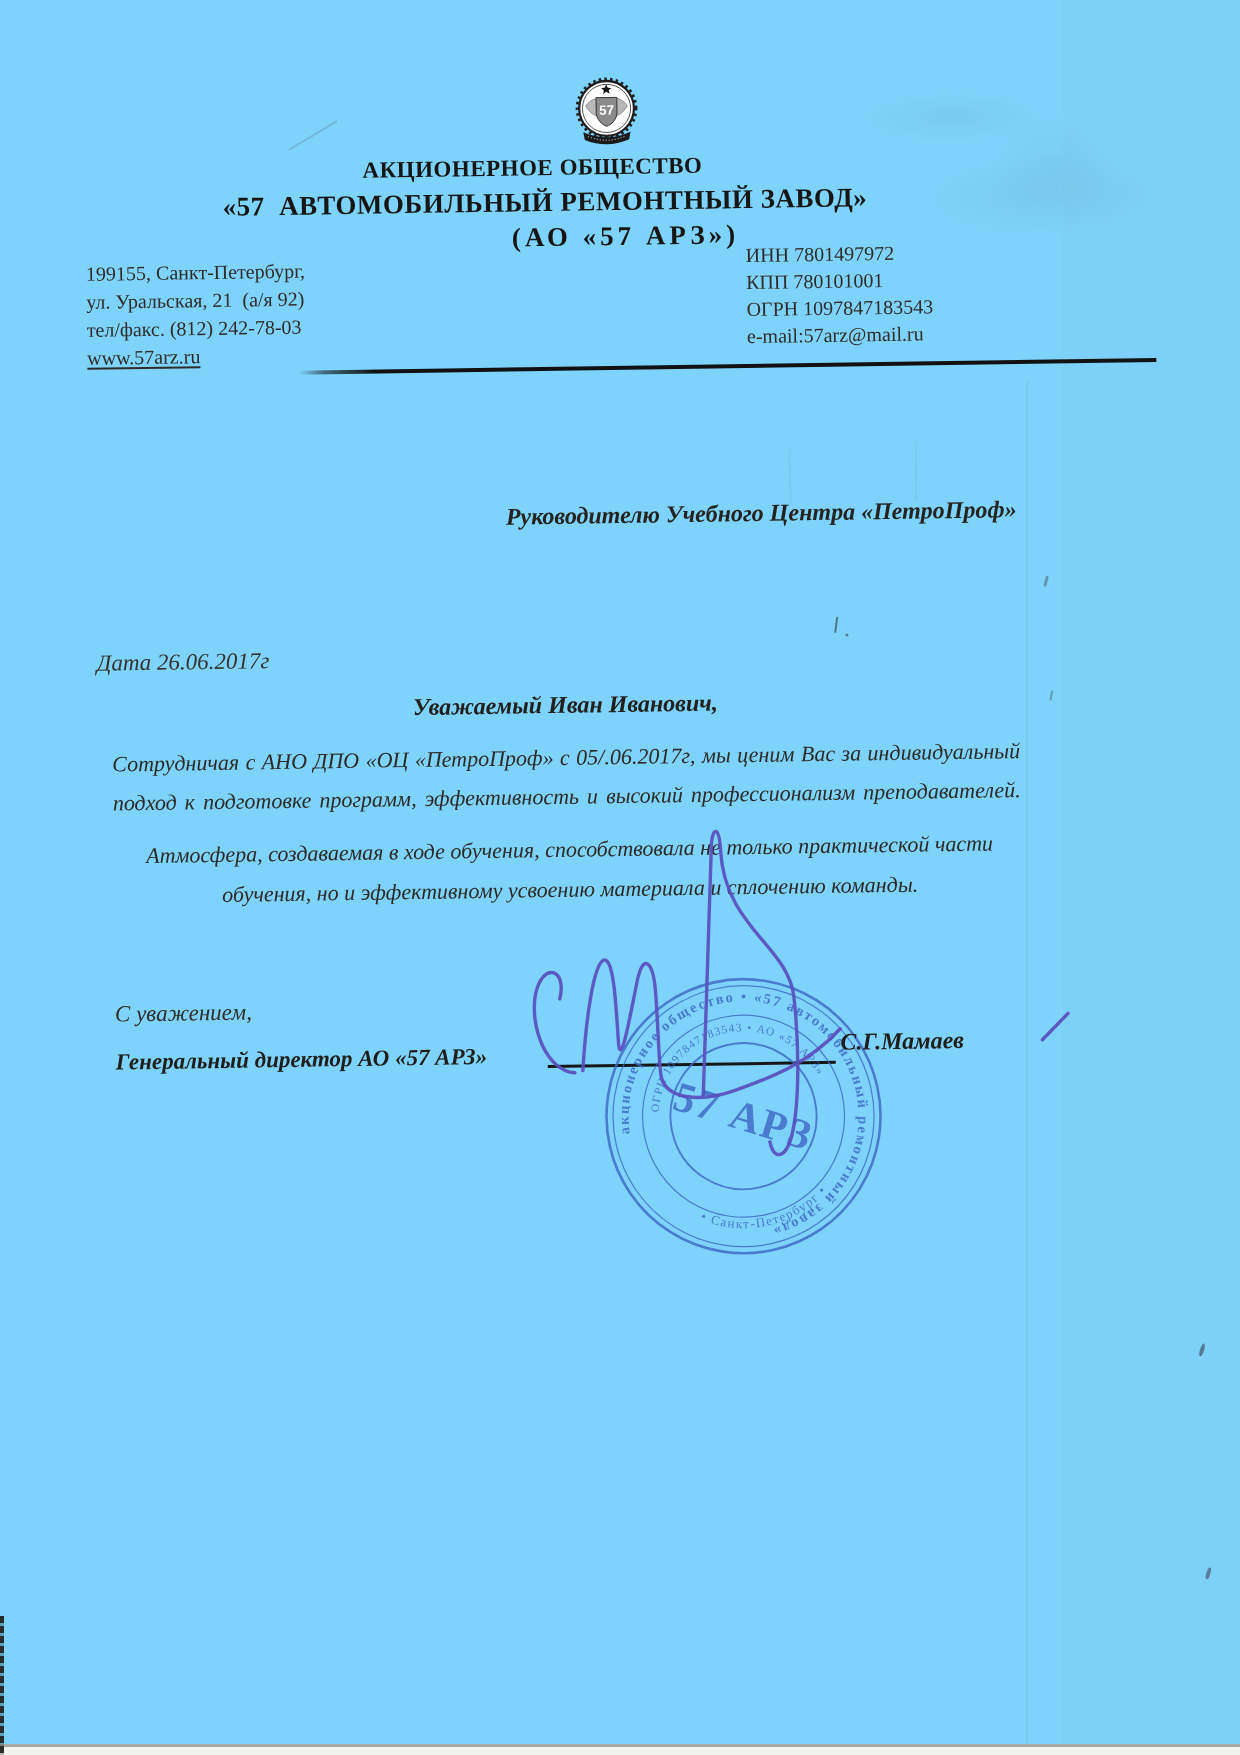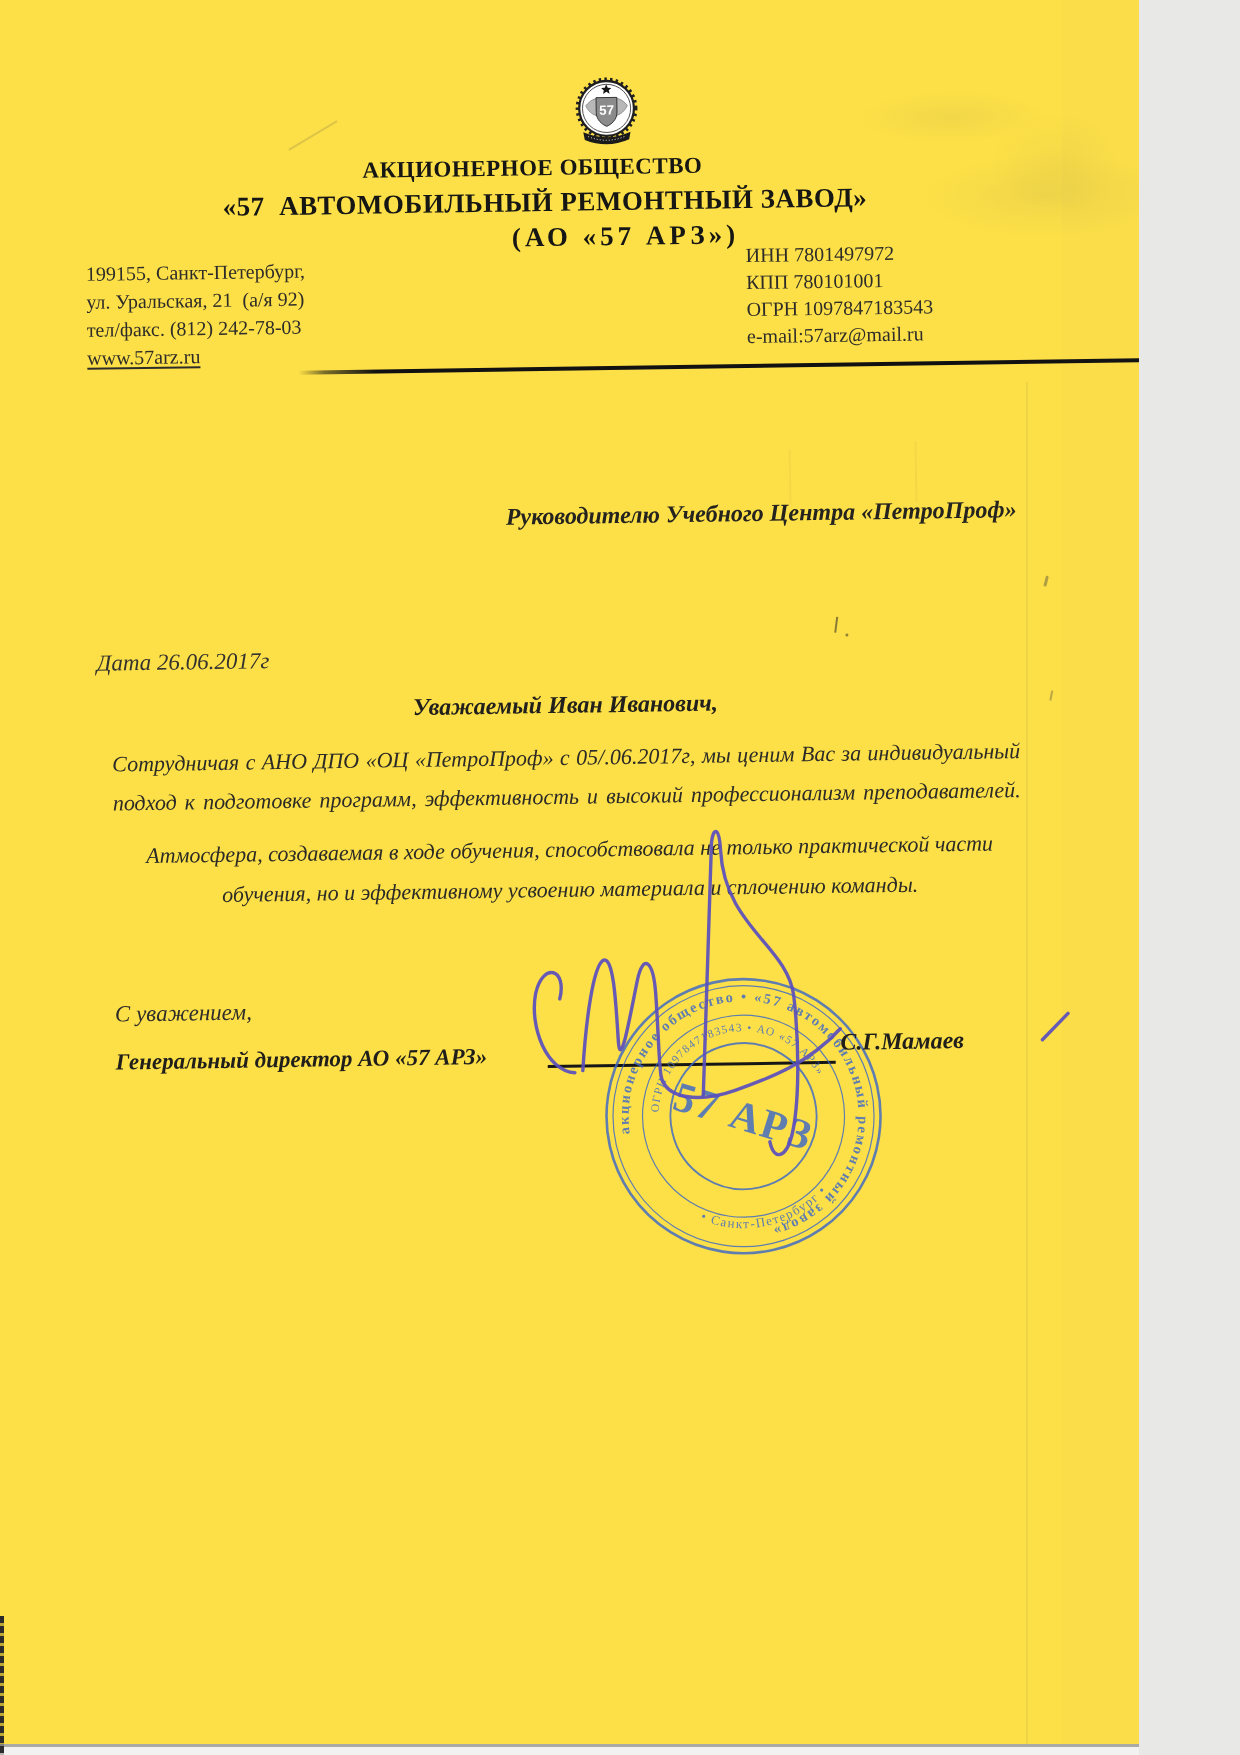--- a/index.html
+++ b/index.html
@@ -1,16 +1,16 @@
 <!DOCTYPE html>
 <html style="--ink: #21201d; --title-ink: #161614; --rule: #111111; --stamp-blue: #3e68c6; --signature-ink: #5a4fbe;"><head>
 <meta charset="utf-8">
 <style>
   html,body{margin:0;padding:0;background:#e8e8e6;}
-  #page{position:relative;width:1139px;height:1755px;background:#fde047;overflow:hidden;
+  #page{position:relative;width:1240px;height:1755px;background:#7dd3fc;overflow:hidden;
         font-family:"Liberation Serif","DejaVu Serif",serif;color:var(--ink,#21201d);}
   #sheet{position:absolute;inset:0;transform:rotate(-0.85deg);transform-origin:620px 880px;}
   .abs{position:absolute;}
   .pre{white-space:pre;}
   
   .title{font-weight:bold;text-align:center;color:var(--title-ink,#161614);}
   .t1{left:143px;top:154px;width:800px;font-size:23px;letter-spacing:.5px;}
   .t2{left:155px;top:186px;width:800px;font-size:27px;letter-spacing:.5px;}
   .t3{left:235px;top:221px;width:800px;font-size:27px;letter-spacing:4px;}
   .addr{left:95px;top:252px;font-size:20px;line-height:28px;color:#2e2c29;}

